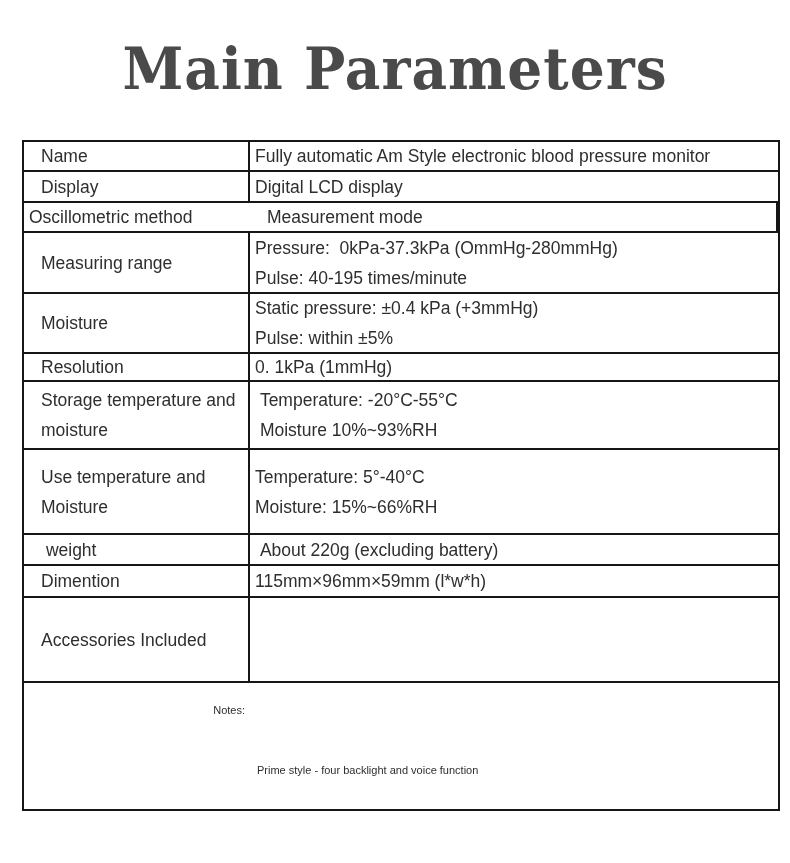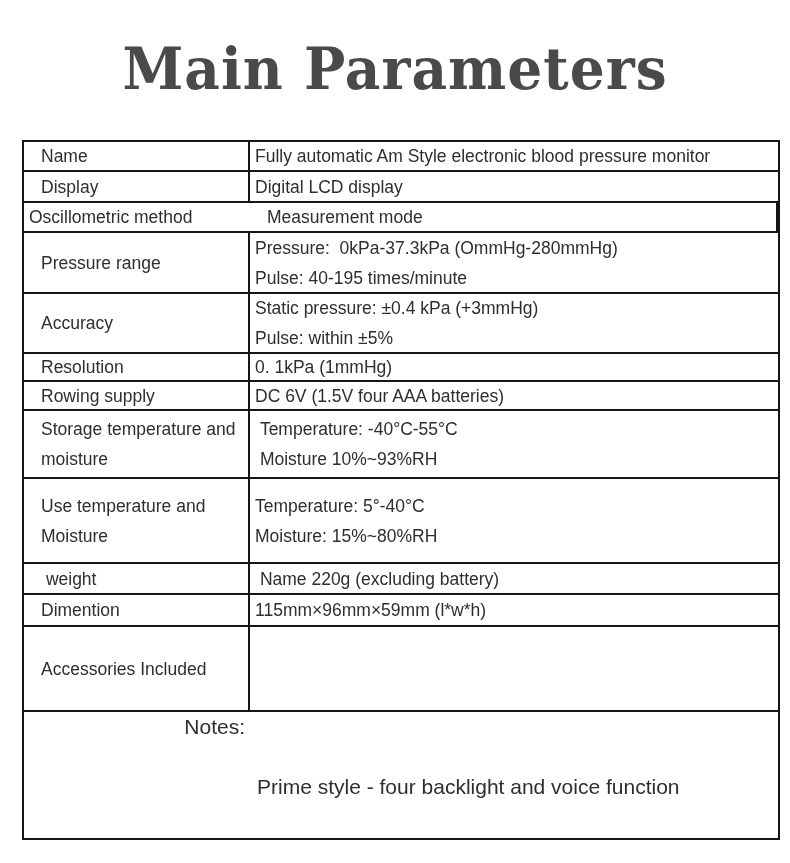--- a/index.html
+++ b/index.html
@@ -51,22 +51,22 @@
   }
   .cell.label{
     border-right:2px solid var(--border);
     padding-left:17px;
     padding-right:6px;
   }
   .cell.value{padding-left:5px;padding-right:4px;}
   .notes-row{
     display:flex;
     align-items:flex-start;
-    padding-top:0;
-    font-size:21px;
+    padding-top:12px;
+    font-size:11px;
     line-height:30px;
   }
   .notes-label{
     flex:none;
     width:221px;
     text-align:right;
     white-space:pre;
   }
   .notes-lines{margin-left:12px;white-space:pre-wrap;}
 </style>
@@ -86,64 +86,60 @@
     <div class="cell label">Display</div>
     <div class="cell value"><span>Digital LCD display</span></div>
   </div>
 
   <div class="spec-row" style="height:30px">
     <div class="cell value"><span>Oscillometric method</span></div>
     <div class="cell label">Measurement mode</div>
   </div>
 
   <div class="spec-row" style="height:61px">
-    <div class="cell label">Pressure range</div>
+    <div class="cell label">Measuring range</div>
     <div class="cell value">
       <span>Pressure:  0kPa-37.3kPa (OmmHg-280mmHg)</span>
       <span>Pulse: 40-195 times/minute</span>
     </div>
   </div>
 
   <div class="spec-row" style="height:60px">
-    <div class="cell label">Accuracy</div>
+    <div class="cell label">Moisture</div>
     <div class="cell value">
       <span>Static pressure: ±0.4 kPa (+3mmHg)</span>
       <span>Pulse: within ±5%</span>
     </div>
   </div>
 
   <div class="spec-row" style="height:28px">
     <div class="cell label">Resolution</div>
     <div class="cell value"><span>0. 1kPa (1mmHg)</span></div>
   </div>
 
-  <div class="spec-row" style="height:29px">
-    <div class="cell label">Rowing supply</div>
-    <div class="cell value"><span>DC 6V (1.5V four AAA batteries)</span></div>
-  </div>
 
   <div class="spec-row" style="height:68px">
     <div class="cell label">Storage temperature and moisture</div>
     <div class="cell value">
-      <span> Temperature: -40°C-55°C</span>
+      <span> Temperature: -20°C-55°C</span>
       <span> Moisture 10%~93%RH</span>
     </div>
   </div>
 
   <div class="spec-row" style="height:85px">
     <div class="cell label">Use temperature and Moisture</div>
     <div class="cell value">
       <span>Temperature: 5°-40°C</span>
-      <span>Moisture: 15%~80%RH</span>
+      <span>Moisture: 15%~66%RH</span>
     </div>
   </div>
 
   <div class="spec-row" style="height:31px">
     <div class="cell label"> weight</div>
-    <div class="cell value"><span> Name 220g (excluding battery)</span></div>
+    <div class="cell value"><span> About 220g (excluding battery)</span></div>
   </div>
 
   <div class="spec-row" style="height:32px">
     <div class="cell label">Dimention</div>
     <div class="cell value"><span>115mm×96mm×59mm (l*w*h)</span></div>
   </div>
 
   <div class="spec-row" style="height:85px">
     <div class="cell label">Accessories Included</div>
     <div class="cell value"></div>

